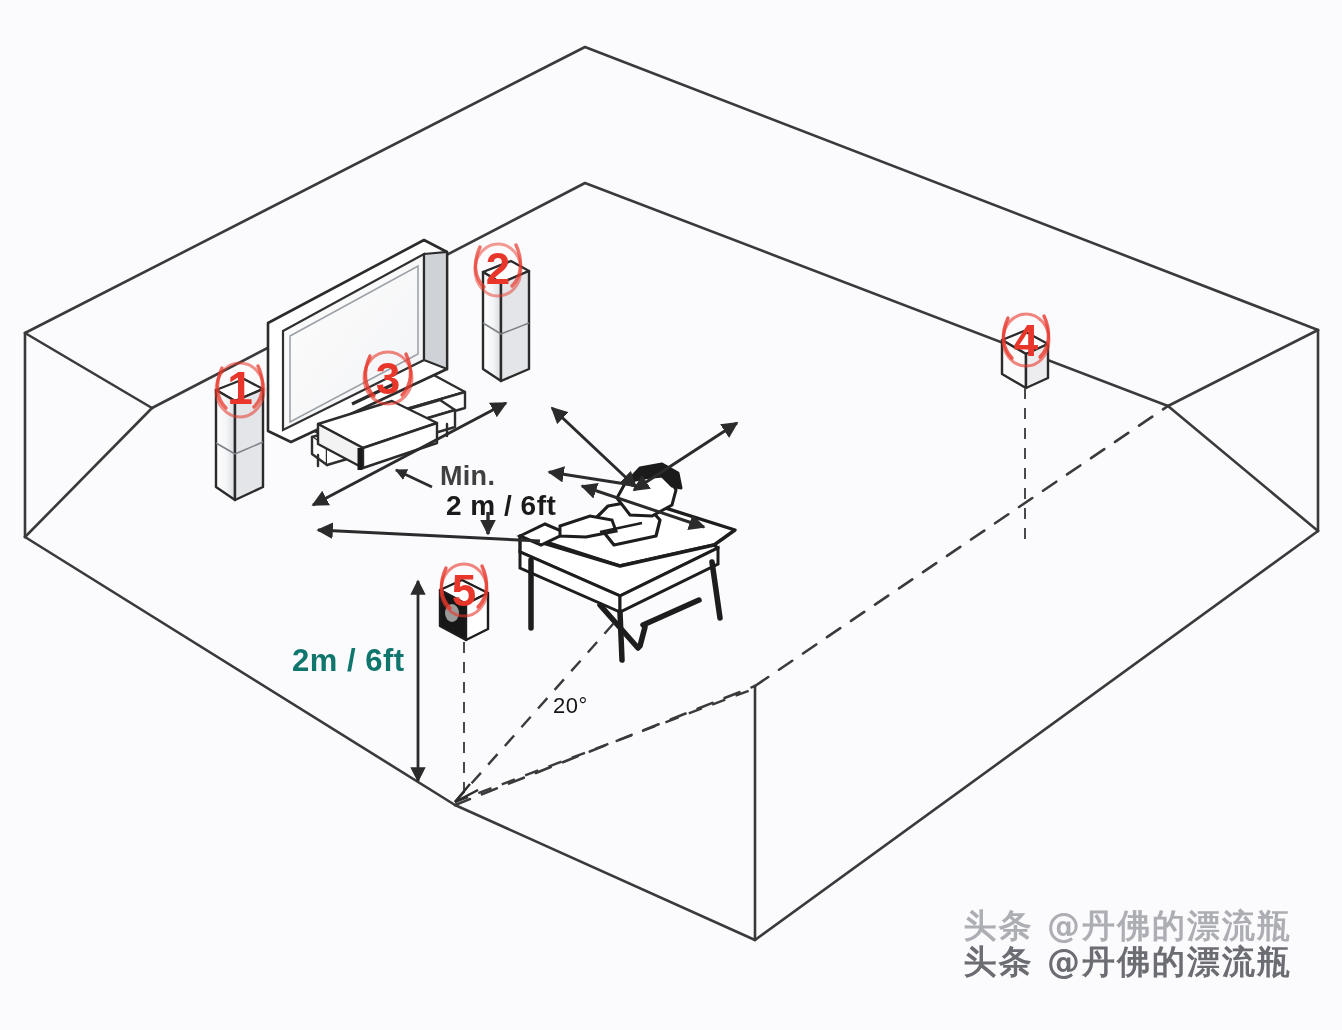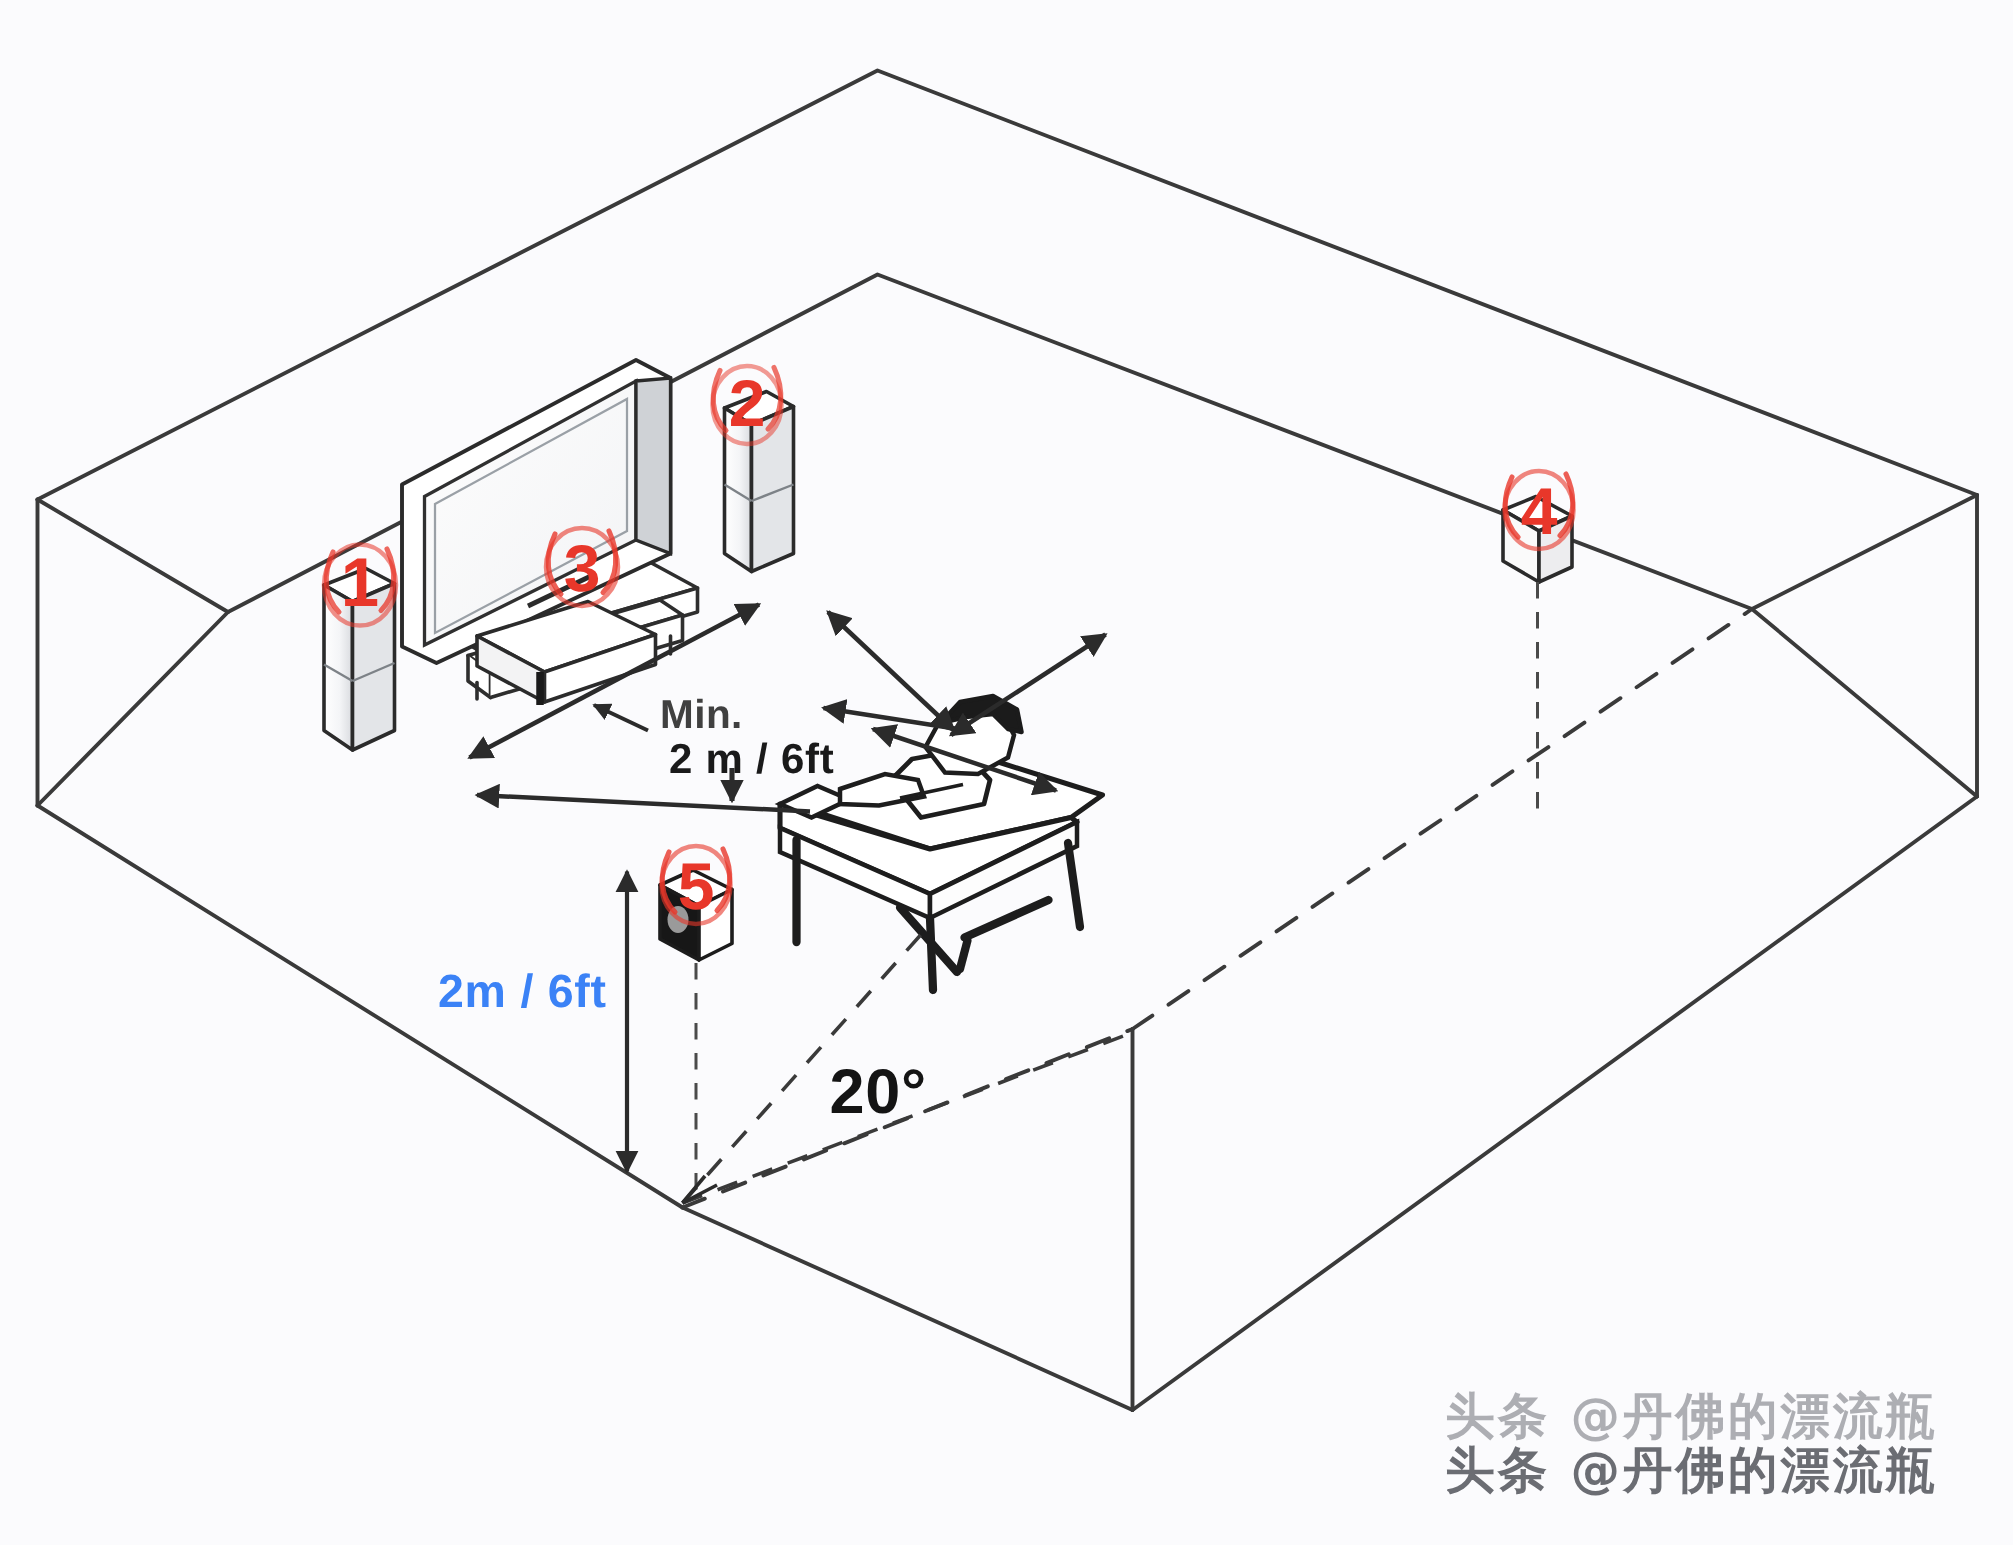--- a/index.html
+++ b/index.html
@@ -23,34 +23,33 @@
   }
   #lbl-min2{
     left:408px;top:491px;
     font-size:28px;font-weight:700;color:#1a1a1a;
     letter-spacing:.5px;
     margin-left:38px;
   }
   
   #lbl-height{
     left:292px;top:645px;
-    font-size:31px;font-weight:600;color:#3b82f6;
+    font-size:31px;font-weight:600;color:#0f766e;
     letter-spacing:.5px;
   }
   
   #lbl-angle{
     left:553px;top:694px;
-    font-size:42px;font-weight:700;color:#141414;
+    font-size:22px;font-weight:400;color:#141414;
     letter-spacing:.5px;
-    margin-top:12px;
   }
 
   
   #watermark{
-    position:absolute;right:50px;bottom:22px;
+    position:absolute;right:50px;bottom:40px;
     width:340px;height:92px;
     pointer-events:none;
   }
   .wm-line{
     position:absolute;right:0;
     font-size:33px;font-weight:700;
     font-family:"DejaVu Sans", sans-serif;
     color:#6f7178;
     white-space:nowrap;
     letter-spacing:2px;

